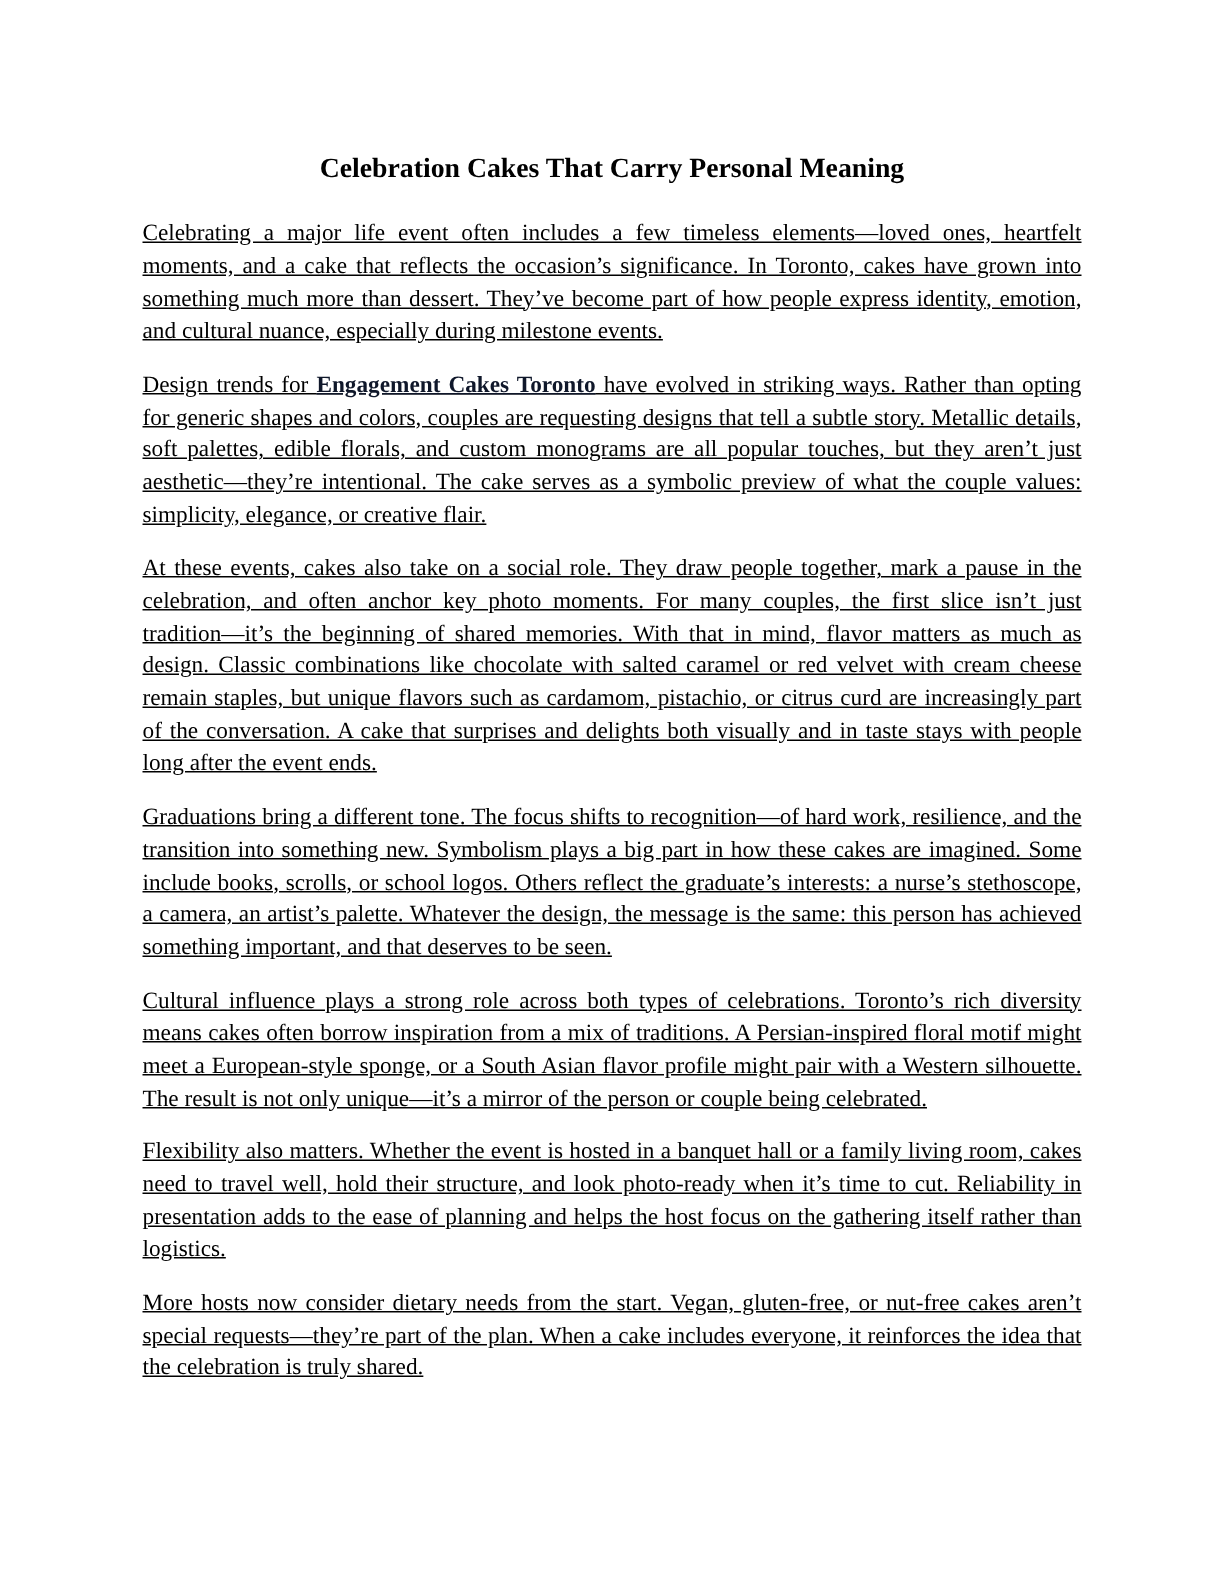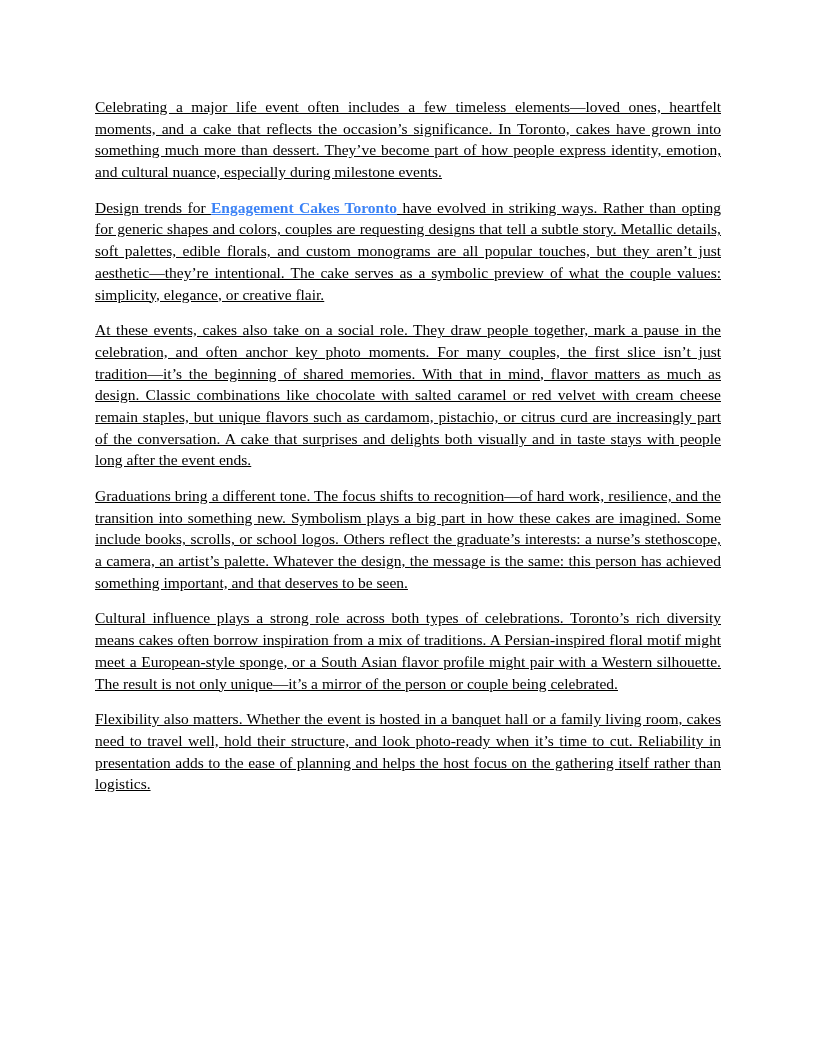--- a/index.html
+++ b/index.html
@@ -26,38 +26,40 @@
     text-align: center;
     margin: 6px 0 20px 0;
     line-height: 1.25;
   }
   .doc-paragraph {
     text-align: justify;
     margin: 0 0 14px 0;
     text-decoration: underline;
   }
   .doc-link {
-    color: #3b82f6;
+    color: #0f172a;
     font-weight: bold;
     text-decoration: underline;
     cursor: pointer;
   }
 </style>
 </head>
 <body>
 
 <div class="page">
 
+  <h1 class="doc-title">Celebration Cakes That Carry Personal Meaning</h1>
 
   <p class="doc-paragraph">Celebrating a major life event often includes a few timeless elements—loved ones, heartfelt moments, and a cake that reflects the occasion’s significance. In Toronto, cakes have grown into something much more than dessert. They’ve become part of how people express identity, emotion, and cultural nuance, especially during milestone events.</p>
 
   <p class="doc-paragraph"><span>Design trends for </span><a class="doc-link" href="#">Engagement Cakes Toronto</a><span> have evolved in striking ways. Rather than opting for generic shapes and colors, couples are requesting designs that tell a subtle story. Metallic details, soft palettes, edible florals, and custom monograms are all popular touches, but they aren’t just aesthetic—they’re intentional. The cake serves as a symbolic preview of what the couple values: simplicity, elegance, or creative flair.</span></p>
 
   <p class="doc-paragraph">At these events, cakes also take on a social role. They draw people together, mark a pause in the celebration, and often anchor key photo moments. For many couples, the first slice isn’t just tradition—it’s the beginning of shared memories. With that in mind, flavor matters as much as design. Classic combinations like chocolate with salted caramel or red velvet with cream cheese remain staples, but unique flavors such as cardamom, pistachio, or citrus curd are increasingly part of the conversation. A cake that surprises and delights both visually and in taste stays with people long after the event ends.</p>
 
   <p class="doc-paragraph">Graduations bring a different tone. The focus shifts to recognition—of hard work, resilience, and the transition into something new. Symbolism plays a big part in how these cakes are imagined. Some include books, scrolls, or school logos. Others reflect the graduate’s interests: a nurse’s stethoscope, a camera, an artist’s palette. Whatever the design, the message is the same: this person has achieved something important, and that deserves to be seen.</p>
 
   <p class="doc-paragraph">Cultural influence plays a strong role across both types of celebrations. Toronto’s rich diversity means cakes often borrow inspiration from a mix of traditions. A Persian-inspired floral motif might meet a European-style sponge, or a South Asian flavor profile might pair with a Western silhouette. The result is not only unique—it’s a mirror of the person or couple being celebrated.</p>
 
   <p class="doc-paragraph">Flexibility also matters. Whether the event is hosted in a banquet hall or a family living room, cakes need to travel well, hold their structure, and look photo-ready when it’s time to cut. Reliability in presentation adds to the ease of planning and helps the host focus on the gathering itself rather than logistics.</p>
 
+  <p class="doc-paragraph">More hosts now consider dietary needs from the start. Vegan, gluten-free, or nut-free cakes aren’t special requests—they’re part of the plan. When a cake includes everyone, it reinforces the idea that the celebration is truly shared.</p>
 
 </div>
 
 </body></html>

